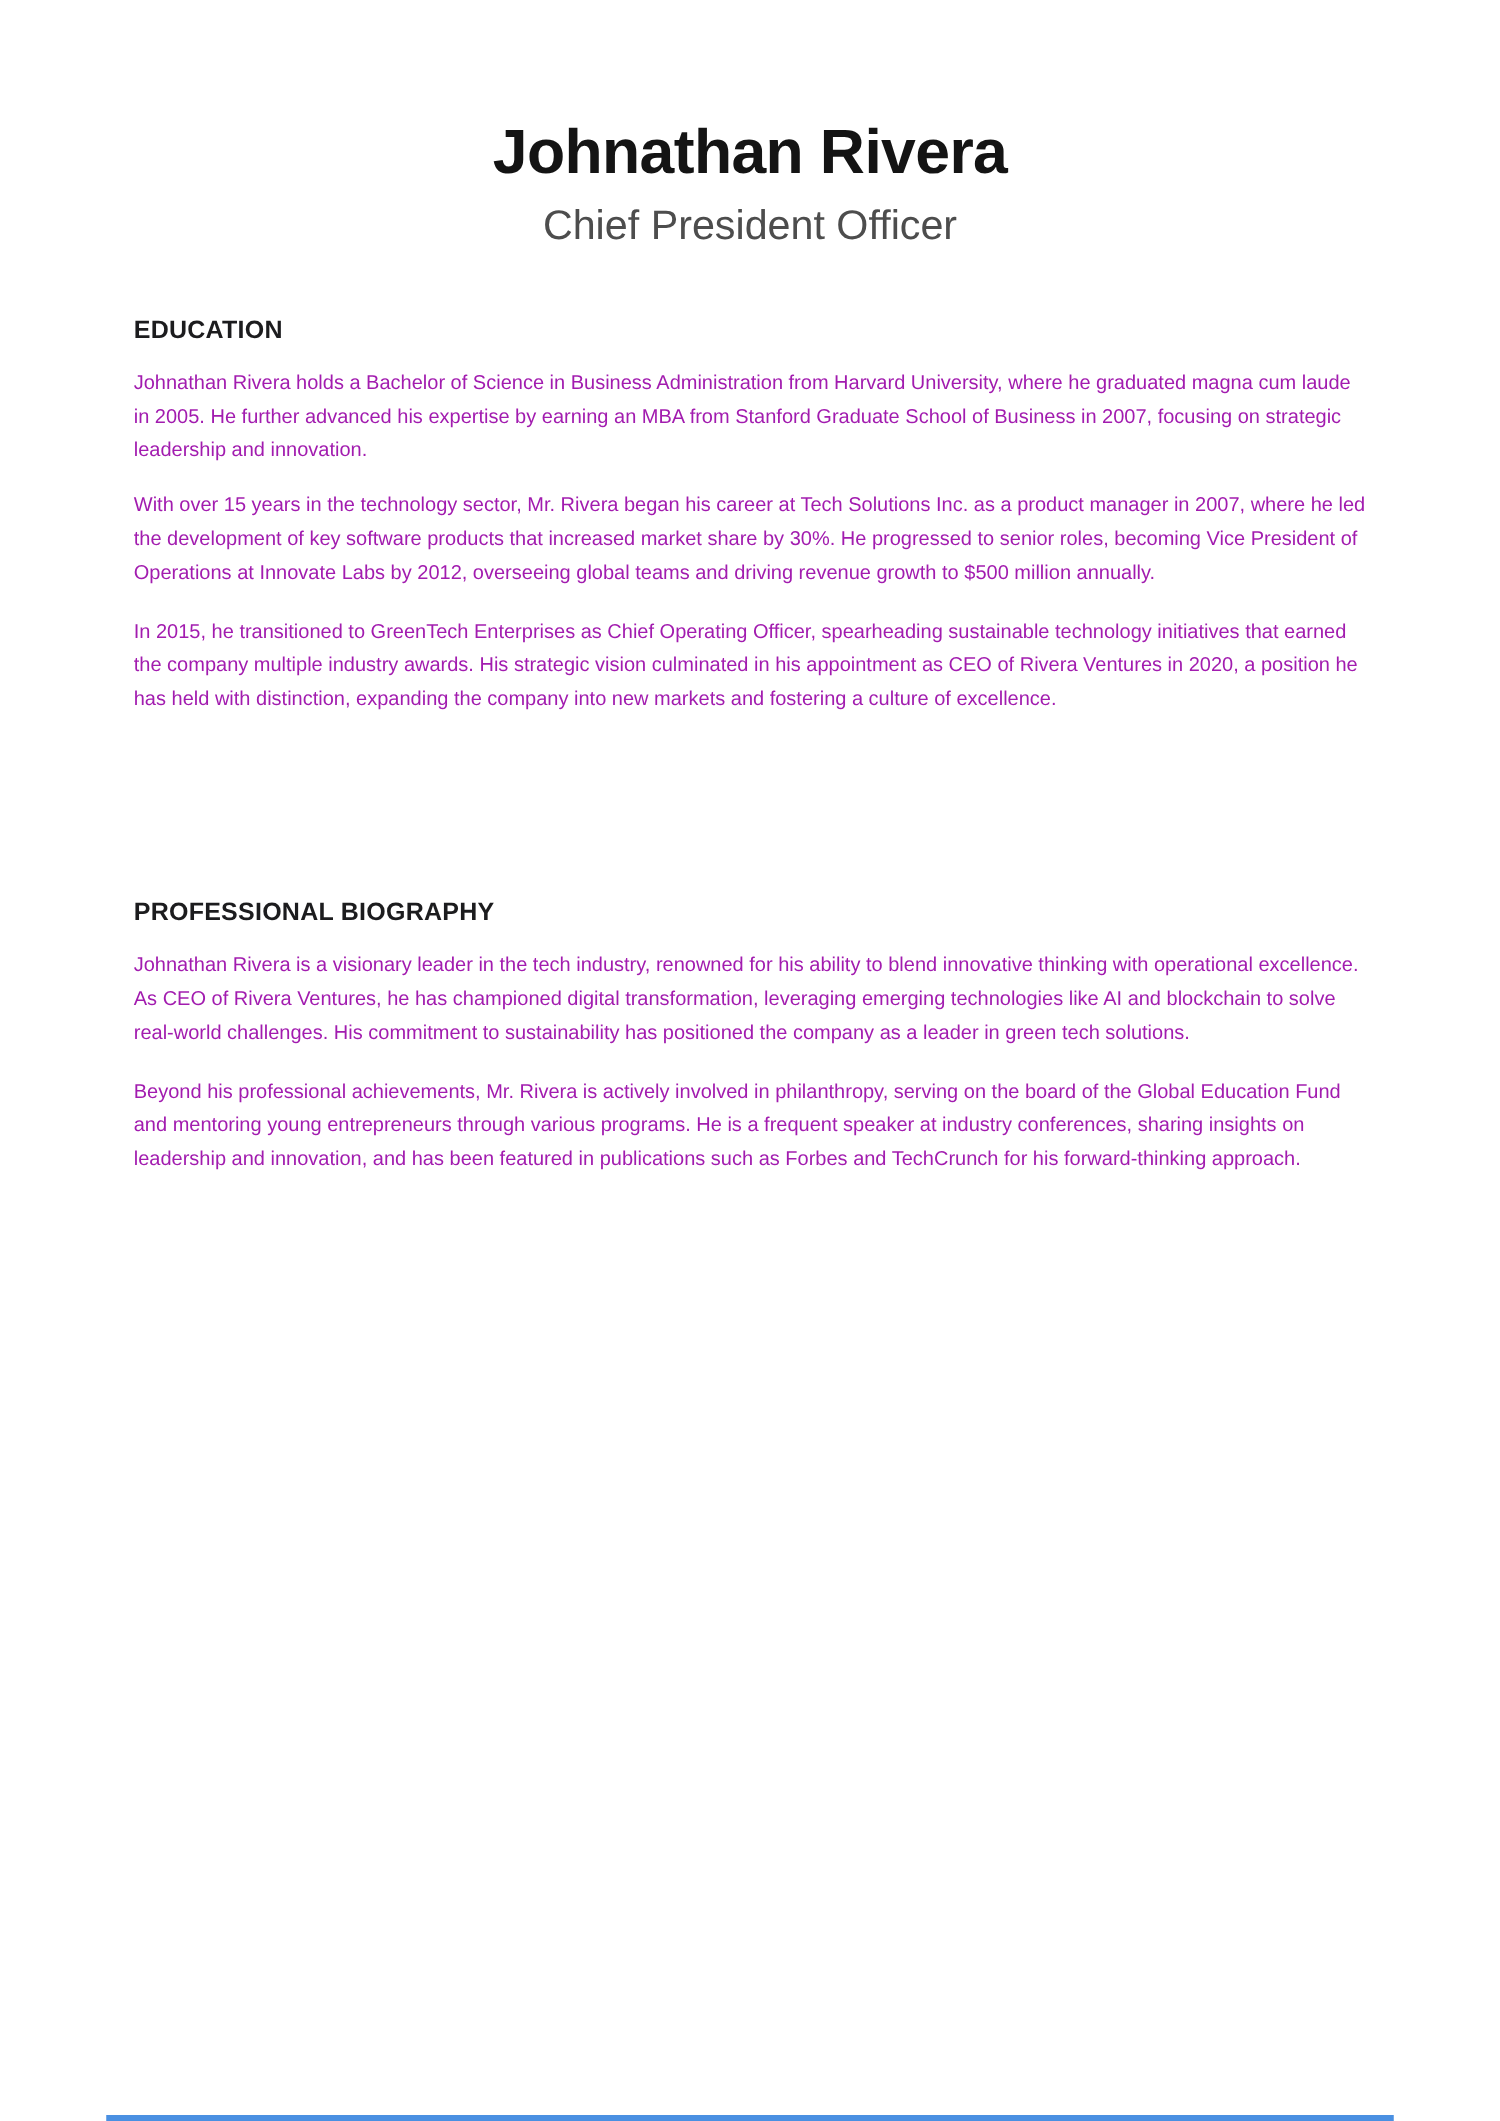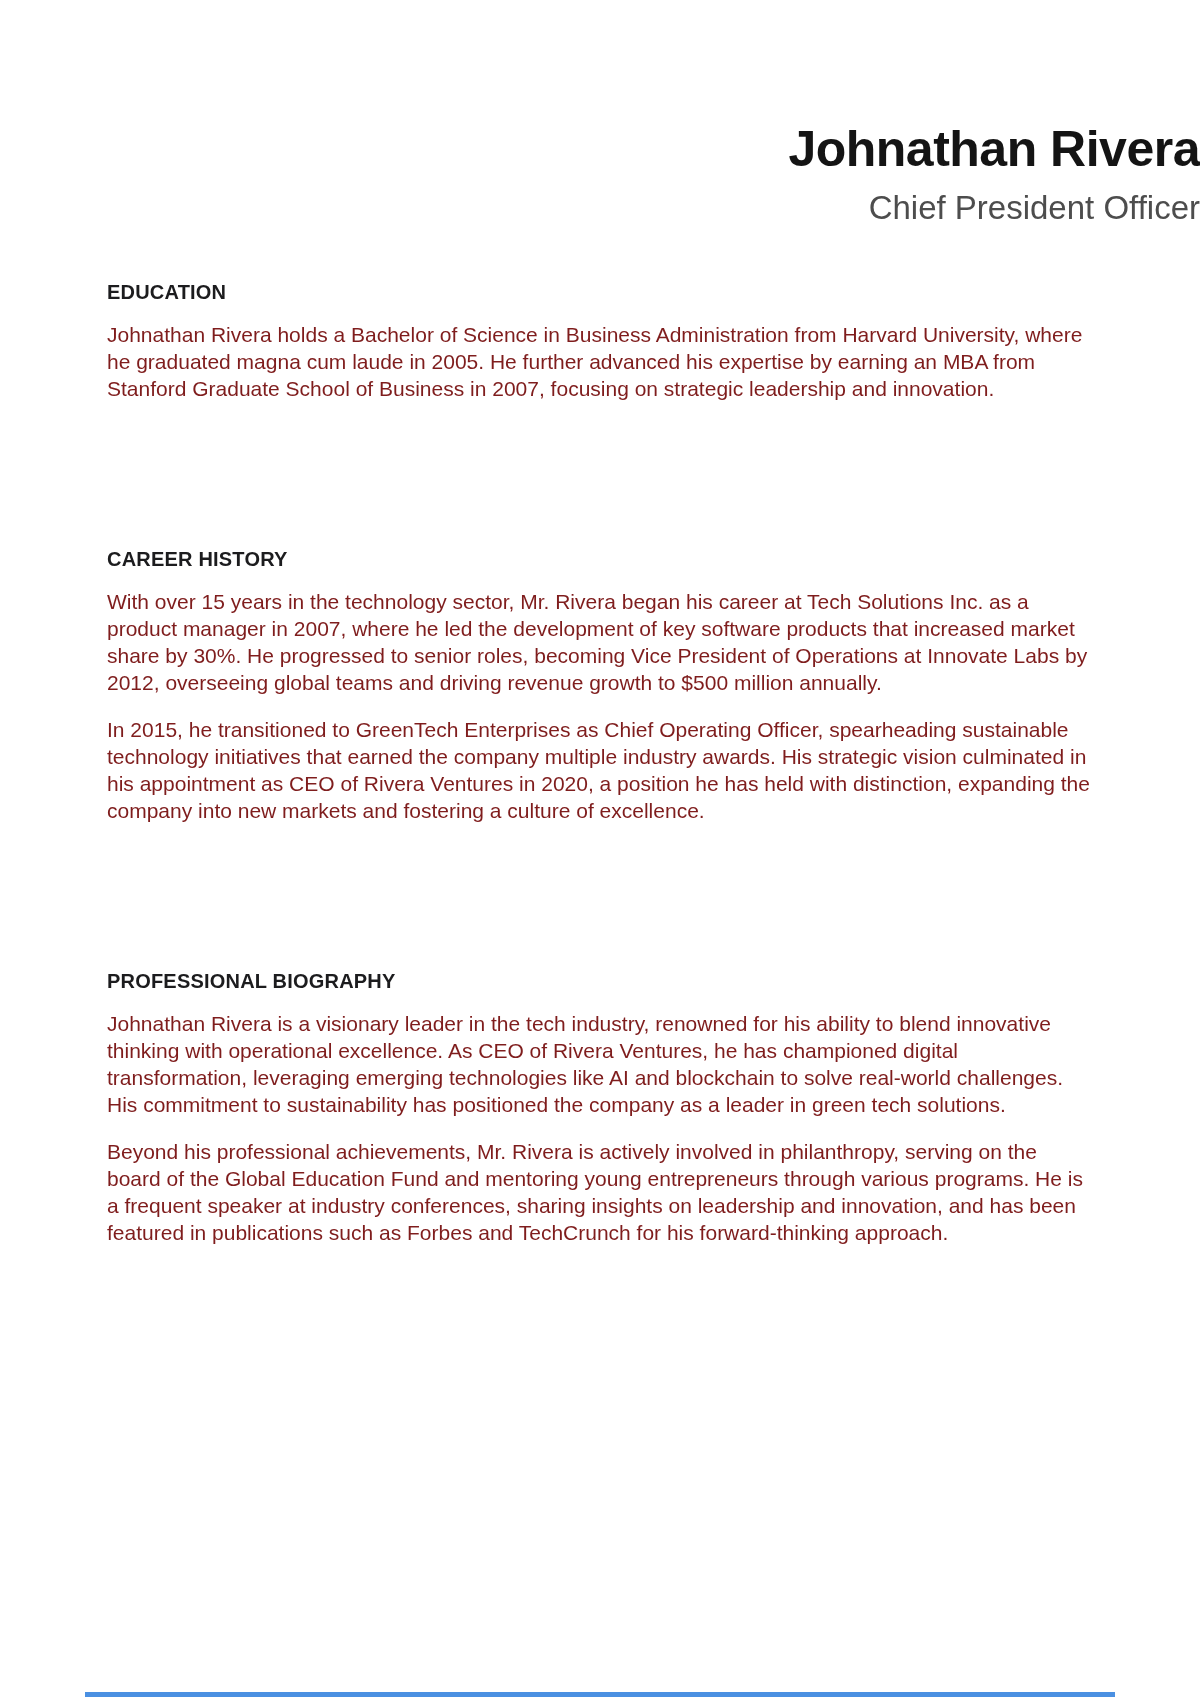--- a/index.html
+++ b/index.html
@@ -5,21 +5,21 @@
   * { box-sizing: border-box; }
   html, body { margin: 0; padding: 0; background: #ffffff; }
   .page {
     position: relative;
     width: 1200px;
     height: 1697px;
     background: #ffffff;
     overflow: hidden;
     font-family: "Liberation Sans", "DejaVu Sans", sans-serif;
   }
-  .masthead { text-align: right; padding-top: 120px; }
+  .masthead { text-align: center; padding-top: 92px; }
   .masthead h1 {
     margin: 0;
     font-size: 50px;
     line-height: 1.16;
     font-weight: 700;
     letter-spacing: -0.5px;
     color: #141414;
   }
   .subtitle {
     margin-top: 10px;
@@ -42,23 +42,23 @@
     margin: 145px 0 0 0;
     font-size: 20px;
     line-height: 24px;
     font-weight: 600;
     letter-spacing: 0.2px;
     color: #1c1c1e;
   }
   .content section:first-child h2 { margin-top: 52px; }
   .content p {
     margin: 17px 0 0 0;
-    font-size: 21px;
+    font-size: 16px;
     line-height: 27px;
-    color: #7f1d1d;
+    color: #a21caf;
   }
   .content p + p { margin-top: 20px; }
   .accent-bar {
     position: absolute;
     left: 85px;
     right: 85px;
     bottom: 0;
     height: 5px;
     background: #4a90e2;
   }
@@ -75,21 +75,20 @@
 
 
   <main class="content">
 
     <section>
       <h2>EDUCATION</h2>
       <p>Johnathan Rivera holds a Bachelor of Science in Business Administration from Harvard University, where he graduated magna cum laude in 2005. He further advanced his expertise by earning an MBA from Stanford Graduate School of Business in 2007, focusing on strategic leadership and innovation.</p>
     </section>
 
     <section>
-      <h2>CAREER HISTORY</h2>
       <p>With over 15 years in the technology sector, Mr. Rivera began his career at Tech Solutions Inc. as a product manager in 2007, where he led the development of key software products that increased market share by 30%. He progressed to senior roles, becoming Vice President of Operations at Innovate Labs by 2012, overseeing global teams and driving revenue growth to $500 million annually.</p>
       <p>In 2015, he transitioned to GreenTech Enterprises as Chief Operating Officer, spearheading sustainable technology initiatives that earned the company multiple industry awards. His strategic vision culminated in his appointment as CEO of Rivera Ventures in 2020, a position he has held with distinction, expanding the company into new markets and fostering a culture of excellence.</p>
     </section>
 
     <section>
       <h2>PROFESSIONAL BIOGRAPHY</h2>
       <p>Johnathan Rivera is a visionary leader in the tech industry, renowned for his ability to blend innovative thinking with operational excellence. As CEO of Rivera Ventures, he has championed digital transformation, leveraging emerging technologies like AI and blockchain to solve real-world challenges. His commitment to sustainability has positioned the company as a leader in green tech solutions.</p>
       <p>Beyond his professional achievements, Mr. Rivera is actively involved in philanthropy, serving on the board of the Global Education Fund and mentoring young entrepreneurs through various programs. He is a frequent speaker at industry conferences, sharing insights on leadership and innovation, and has been featured in publications such as Forbes and TechCrunch for his forward-thinking approach.</p>
     </section>
 

